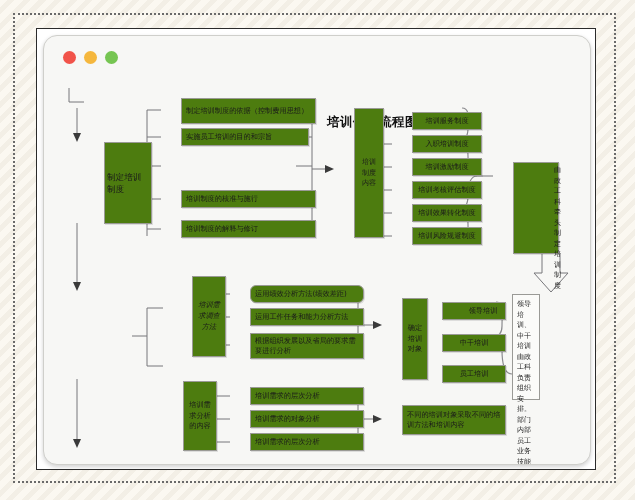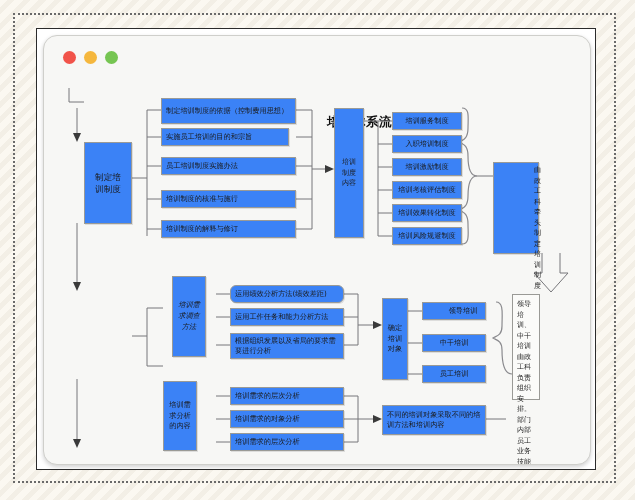--- a/index.html
+++ b/index.html
@@ -46,32 +46,33 @@
   .title{
     position:absolute;left:283px;top:78px;
     font-size:12.5px;font-weight:bold;color:#111;
     letter-spacing:.5px;white-space:nowrap;
   }
 
   
   .box{
     position:absolute;box-sizing:border-box;
     border:1px solid #9a9a96;
-    background:#3b82f6;
+    background:#4d7c0f;
     color:#1a1a1a;
     font-size:7.2px;
     line-height:1.45;
     padding:2px 4px;
     display:flex;align-items:center;
     box-shadow:1px 1px 0 rgba(0,0,0,.10);
+    margin-left:20px;
   }
   .box.vert{
     writing-mode:horizontal-tb;
-    justify-content:center;text-align:center;
-    padding:3px 8px;
+    justify-content:center;
+    padding:3px 2px;
   }
   .box.center{justify-content:center;text-align:center;}
   .box.narrow{
     font-size:7.2px;line-height:1.5;
     justify-content:center;text-align:center;
   }
   .note{
     position:absolute;box-sizing:border-box;
     border:1px solid #9a9a96;background:#fbfbf9;
     font-size:7px;line-height:1.5;color:#1a1a1a;
@@ -177,21 +178,20 @@
     <line x1="314" y1="383" x2="330" y2="383"></line>
     <polygon class="arrowhead" points="338,383 329,379 329,387"></polygon>
 
     <line x1="442" y1="383" x2="462" y2="383"></line>
   </svg>
 
   <div class="box vert" style="left:40px;top:106px;width:48px;height:82px;font-size:8.6px;">制定培训制度</div>
 
   <div class="box" style="left:117px;top:62px;width:135px;height:26px;">制定培训制度的依据（控制费用思想）</div>
   <div class="box" style="left:117px;top:92px;width:128px;height:18px;">实施员工培训的目的和宗旨</div>
-  <div class="box" style="left:117px;top:121px;width:135px;height:18px;">员工培训制度实施办法</div>
   <div class="box" style="left:117px;top:154px;width:135px;height:18px;">培训制度的核准与施行</div>
   <div class="box" style="left:117px;top:184px;width:135px;height:18px;">培训制度的解释与修订</div>
 
   <div class="box narrow" style="left:290px;top:72px;width:30px;height:130px;font-size:7px;">培训制度内容</div>
 
   <div class="box center" style="left:348px;top:76px;width:70px;height:18px;">培训服务制度</div>
   <div class="box center" style="left:348px;top:99px;width:70px;height:18px;">入职培训制度</div>
   <div class="box center" style="left:348px;top:122px;width:70px;height:18px;">培训激励制度</div>
   <div class="box center" style="left:348px;top:145px;width:70px;height:18px;">培训考核评估制度</div>
   <div class="box center" style="left:348px;top:168px;width:70px;height:18px;">培训效果转化制度</div>

